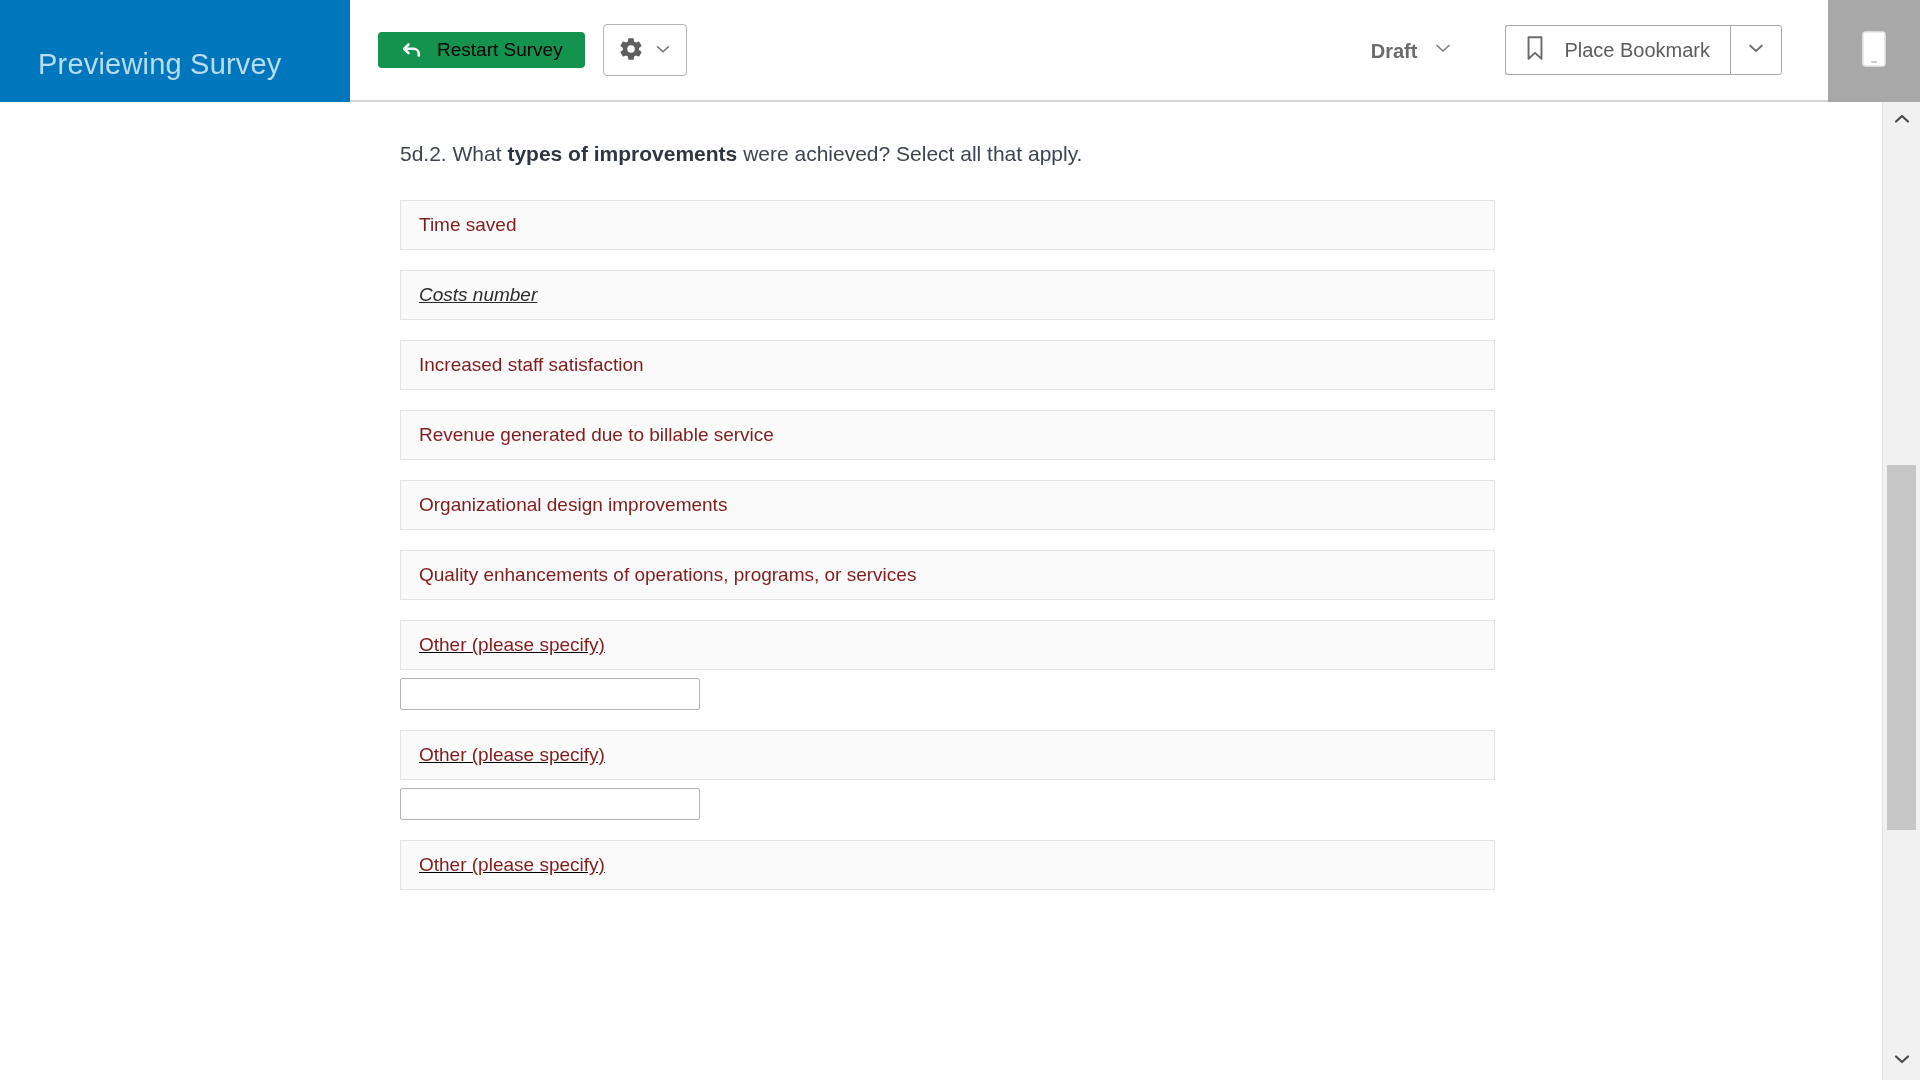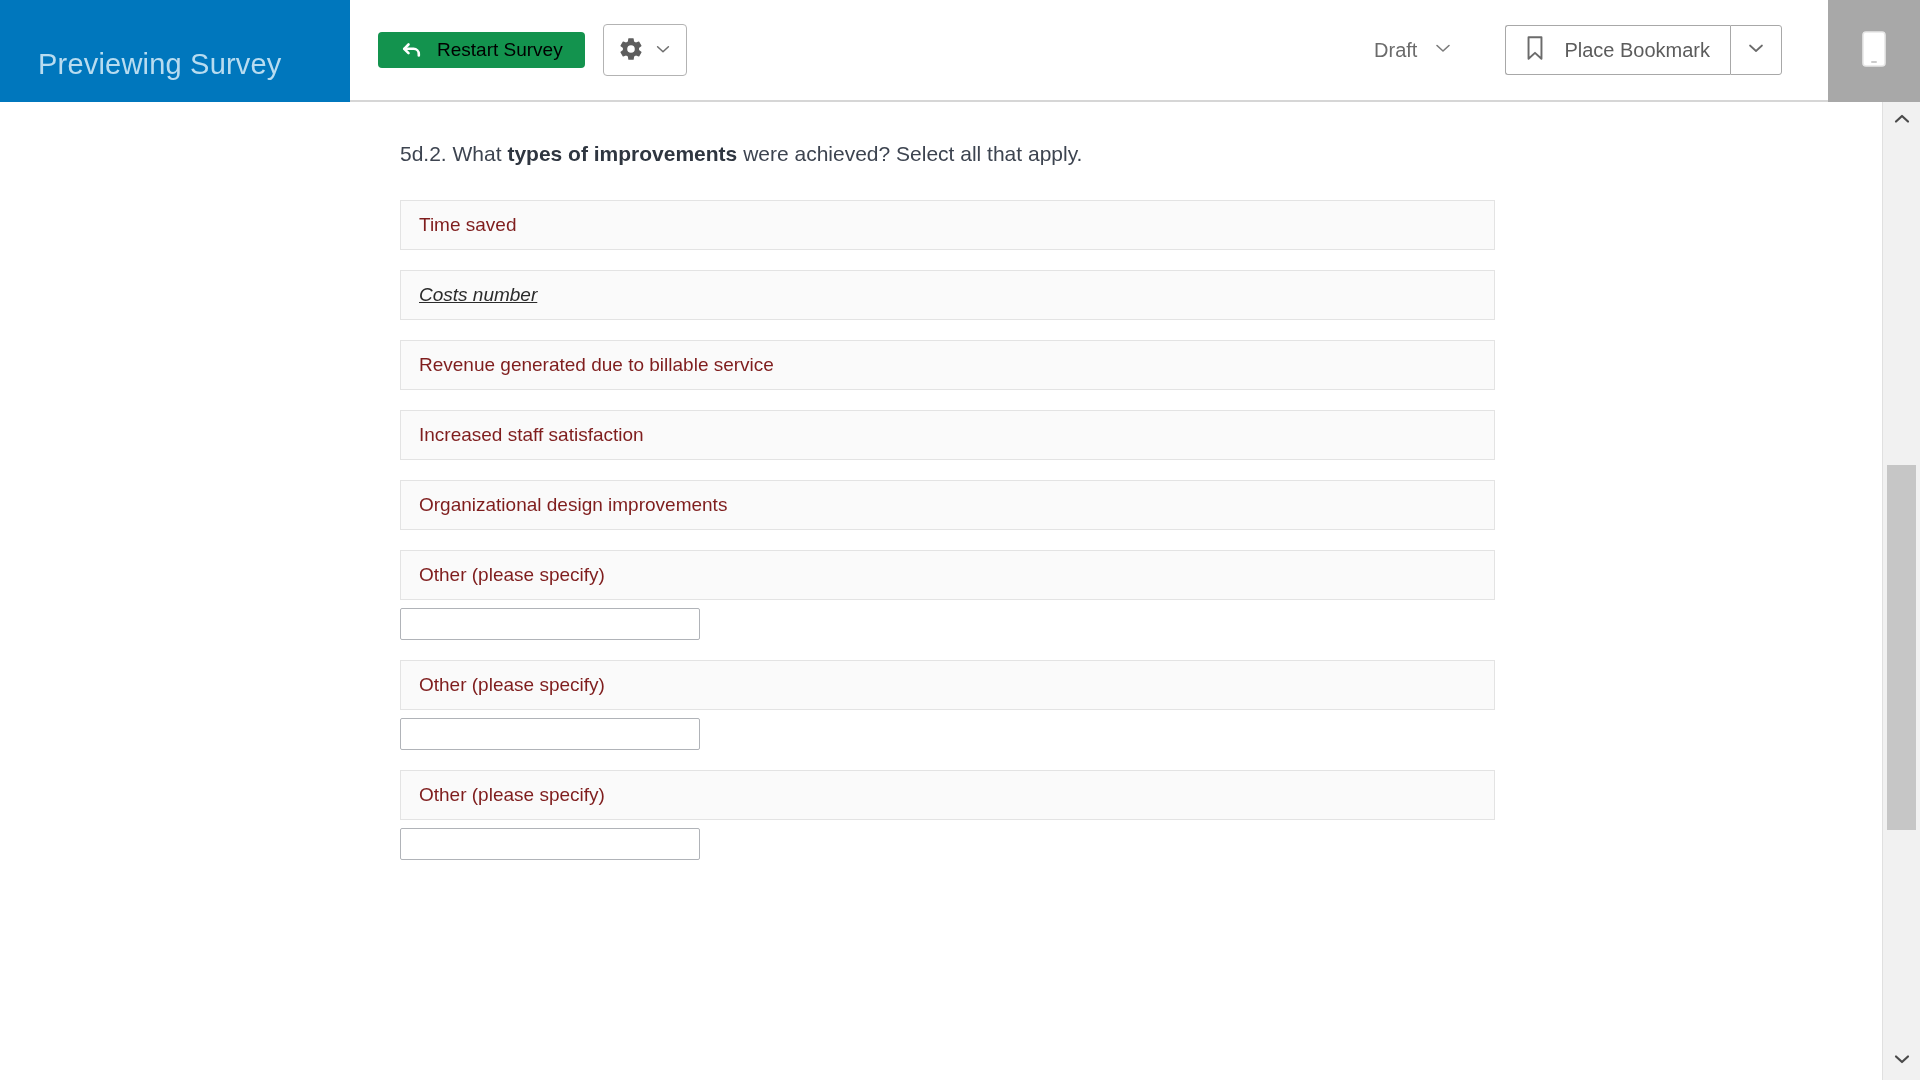--- a/index.html
+++ b/index.html
@@ -56,24 +56,25 @@
     gap: 10px;
     cursor: pointer;
   }
   .topbar-right {
     margin-left: auto;
     display: flex; align-items: center;
     gap: 0;
     padding-right: 0;
   }
   .draft-sel {
-    display: flex; align-items: center; gap: 16px;
+    display: flex; align-items: flex-end; gap: 16px;
     font-size: 20px; color: #6b6b6b;
     cursor: pointer;
     margin-right: 44px;
+    font-weight: bold;
   }
   .bookmark-group {
     display: flex; align-items: stretch;
     height: 50px;
     margin-right: 46px;
     padding-left: 8px;
   }
   .bookmark-btn {
     border: 1px solid #a8a8a8;
     border-right: none;
@@ -134,21 +135,21 @@
   .opt-label {
     font-size: 19px;
     color: #7f1d1d;
   }
   .opt-label.emph {
     font-style: italic;
     text-decoration: underline;
     color: #2b2b2b;
   }
   .opt-block { margin-bottom: 20px; }
-  .opt-block .opt-row { margin-bottom: 0; }
+  .opt-block .opt-row { margin-bottom: 0; text-decoration: underline; }
   .opt-other-input {
     margin-top: 8px;
     width: 300px; height: 32px;
     border: 1px solid #b0b3b8;
     border-radius: 2px;
     background: #ffffff;
     font-family: "Liberation Sans", sans-serif;
     font-size: 16px;
     padding: 0 7px;
     color: #333;
@@ -269,31 +270,34 @@
         <span class="opt-label">Time saved</span>
       </div>
 
 
 
       <div class="opt-row">
         <span class="opt-label emph">Costs number</span>
       </div>
 
       <div class="opt-row">
+        <span class="opt-label">Increased staff satisfaction</span>
+      </div>
+
+      <div class="opt-row">
         <span class="opt-label">Revenue generated due to billable service</span>
       </div>
 
       <div class="opt-row">
-        <span class="opt-label">Increased staff satisfaction</span>
-      </div>
-
-      <div class="opt-row">
         <span class="opt-label">Organizational design improvements</span>
       </div>
 
+      <div class="opt-row">
+        <span class="opt-label">Quality enhancements of operations, programs, or services</span>
+      </div>
 
       <div class="opt-block">
         <div class="opt-row">
           <span class="opt-label">Other (please specify)</span>
         </div>
         <input class="opt-other-input" type="text" value="" style="">
       </div>
 
       <div class="opt-block">
         <div class="opt-row">

